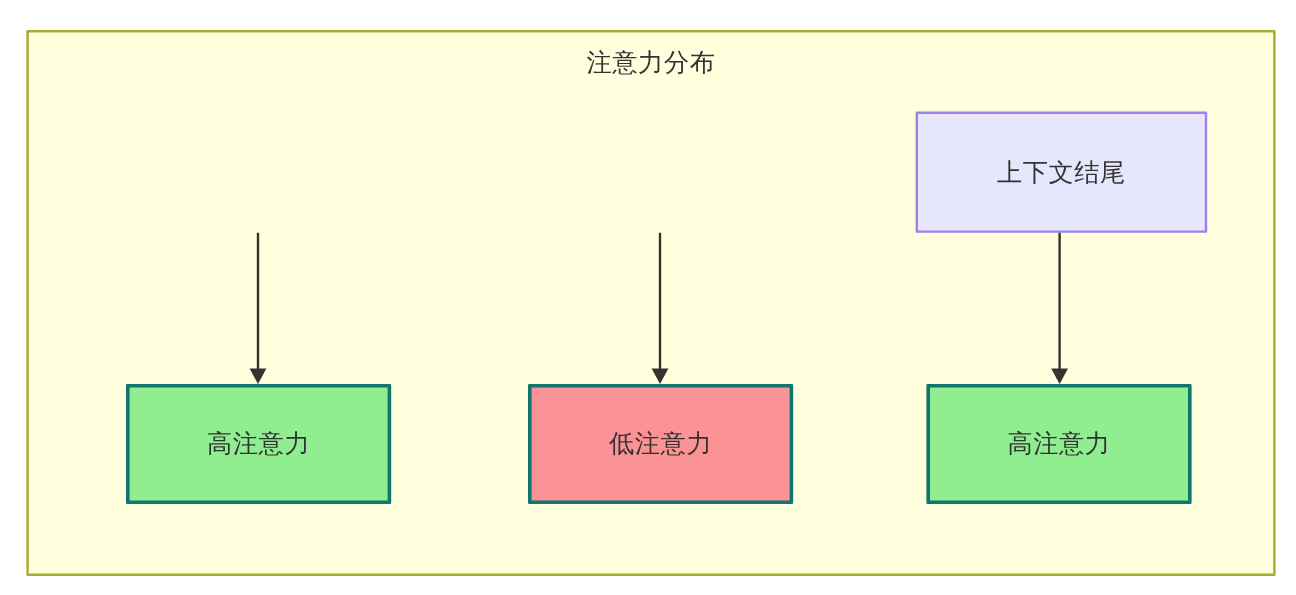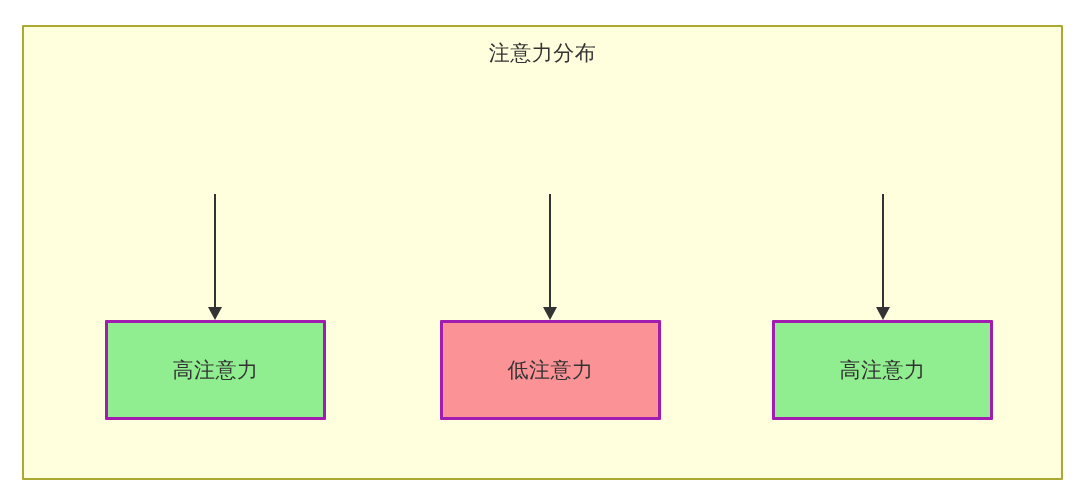--- a/index.html
+++ b/index.html
@@ -60,21 +60,21 @@
   }
 
   .node.ctx {
     background: #e6e6fd;
     border: 2px solid #9f7fe8;
     width: 243px;
     height: 101px;
   }
 
   .node.attn {
-    border: 3px solid #a21caf;
+    border: 3px solid #0f766e;
     width: 221px;
     height: 100px;
   }
 
   .node.attn.high { background: #90ee90; }
   .node.attn.low  { background: #fa9296; }
 
   
   .col1.top  { left: 88px;  top: 93px; }
   .col2.top  { left: 428px; top: 93px; }
@@ -118,20 +118,23 @@
 <body>
 
 <div id="canvas">
 
   <div class="subgraph">
     <div class="subgraph-title">注意力分布</div>
   </div>
 
 
 
+  <div class="node ctx col3 top">
+    <span>上下文结尾</span>
+  </div>
 
   <div class="arrow a1">
     <div class="shaft"></div>
     <div class="head"></div>
   </div>
 
   <div class="arrow a2">
     <div class="shaft"></div>
     <div class="head"></div>
   </div>

